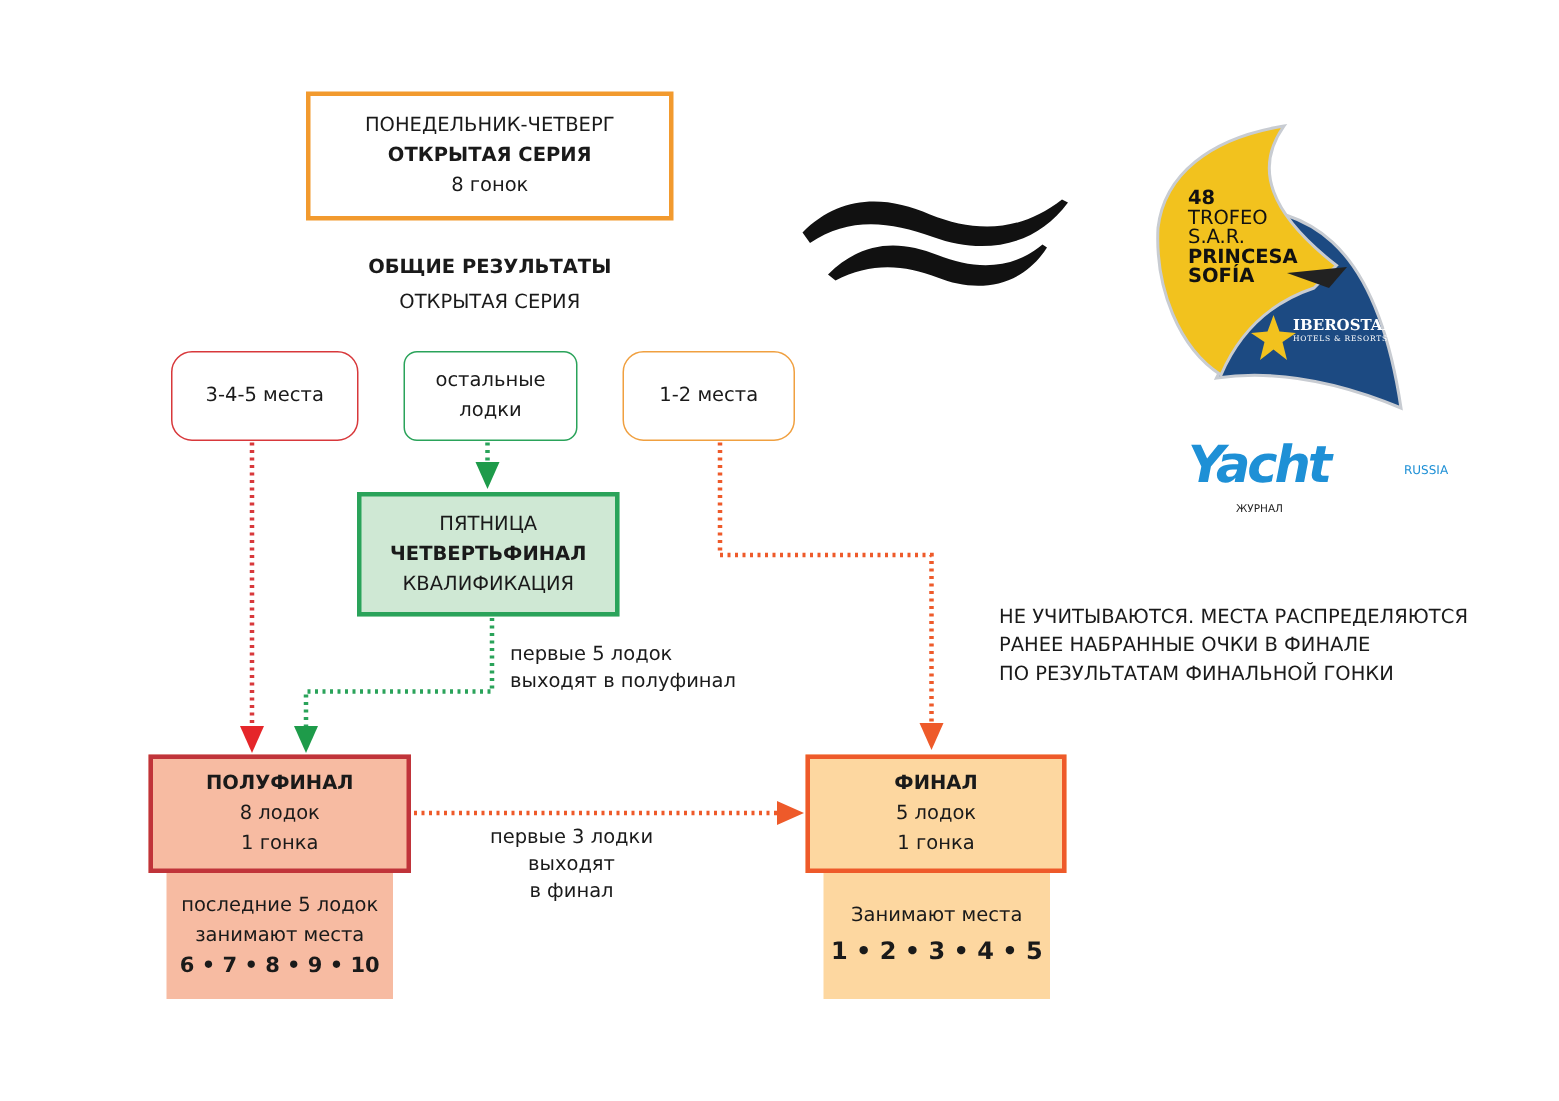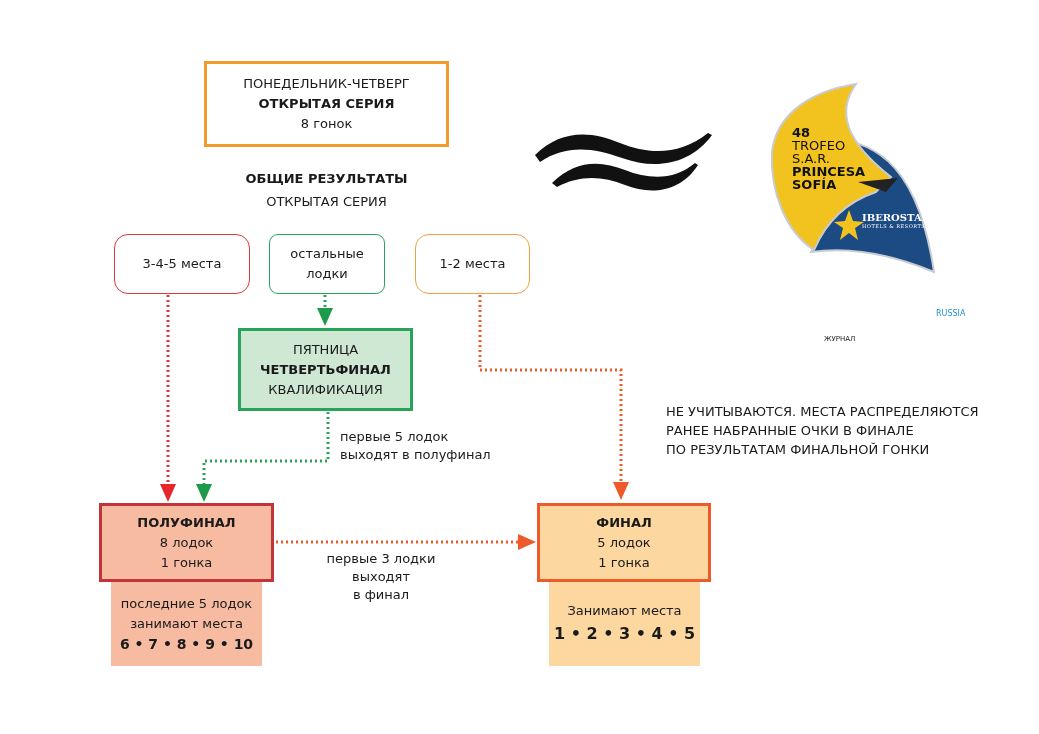--- a/index.html
+++ b/index.html
@@ -9,21 +9,21 @@
   .box { position:absolute; box-sizing:border-box; display:flex; flex-direction:column;
          align-items:center; justify-content:center; text-align:center; }
   .t { display:block; line-height:20px; font-size:13px; }
   .b { font-weight:bold; }
   svg.lines { position:absolute; left:0; top:0; }
 
   #top-box { left:204px; top:61px; width:245px; height:86px; border:3px solid #f29a2e;text-align:right; }
   #overall-title { left:204px; top:171px; width:245px; text-align:center; font-size:13px; font-weight:bold; }
   #overall-sub { left:204px; top:194px; width:245px; text-align:center; font-size:13px; }
 
-  #rounded-red { left:114px; top:234px; width:136px; height:60px; border:1.5px solid #d8383b; border-radius:14px; }
+  #rounded-red { left:114px; top:234px; width:125px; height:60px; border:1.5px solid #d8383b; border-radius:14px; }
   #rounded-green { left:269px; top:234px; width:116px; height:60px; border:1.5px solid #2aa35a; border-radius:9px; }
   #rounded-orange { left:415px; top:234px; width:115px; height:60px; border:1.5px solid #f0a040; border-radius:14px; }
 
   #qf-box { left:238px; top:328px; width:175px; height:83px; border:3px solid #2aa35a; background:#cfe8d4; }
   #sf-box { left:99px; top:503px; width:175px; height:79px; border:3px solid #c0343a; background:#f7bba2; }
   #sf-sub { left:111px; top:582px; width:151px; height:84px; background:#f7bba2; }
   #f-box { left:537px; top:503px; width:174px; height:79px; border:3px solid #ee5a2a; background:#fdd7a0;align-items:center; }
   #f-sub { left:549px; top:582px; width:151px; height:84px; background:#fdd7a0; }
 
   #qf-note { left:340px; top:428px; font-size:13px; line-height:18px; }
@@ -136,14 +136,15 @@
     <div>SOFÍA</div>
   </div>
   <div class="abs" style="left:96px;top:130px;color:#fff;font-family:'DejaVu Serif',serif;">
     <div style="font-size:10px;font-weight:bold;">IBEROSTAR</div>
     <div style="font-size:5px;letter-spacing:0.5px;">HOTELS &amp; RESORTS</div>
   </div>
 </div>
 
 <div class="abs" id="yacht-logo" style="width:150px;height:48px;">
   <div class="abs" style="left:34px;top:0;font-size:7px;color:#222;margin-top:48px;">ЖУРНАЛ</div>
+  <div class="abs" style="left:2px;top:4px;font-size:34px;font-weight:bold;font-style:italic;color:#1e90d6;letter-spacing:-2px;line-height:38px;">Yacht</div>
   <div class="abs" style="left:112px;top:22px;font-size:8px;color:#1e90d6;padding-left:34px;">RUSSIA</div>
 </div>
 
 </body></html>

